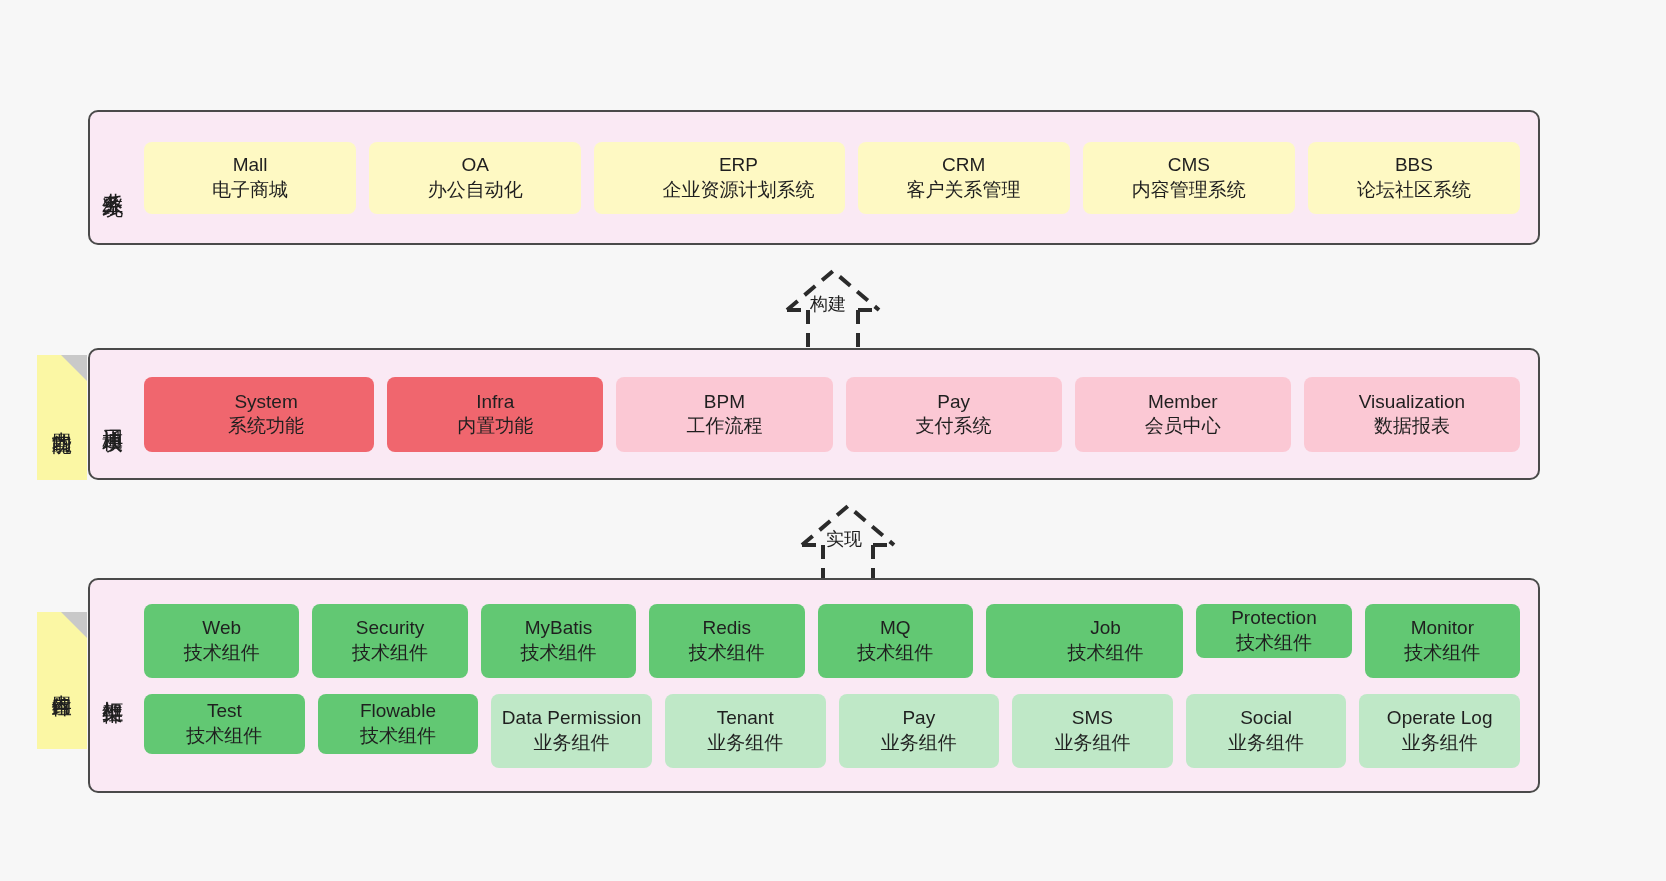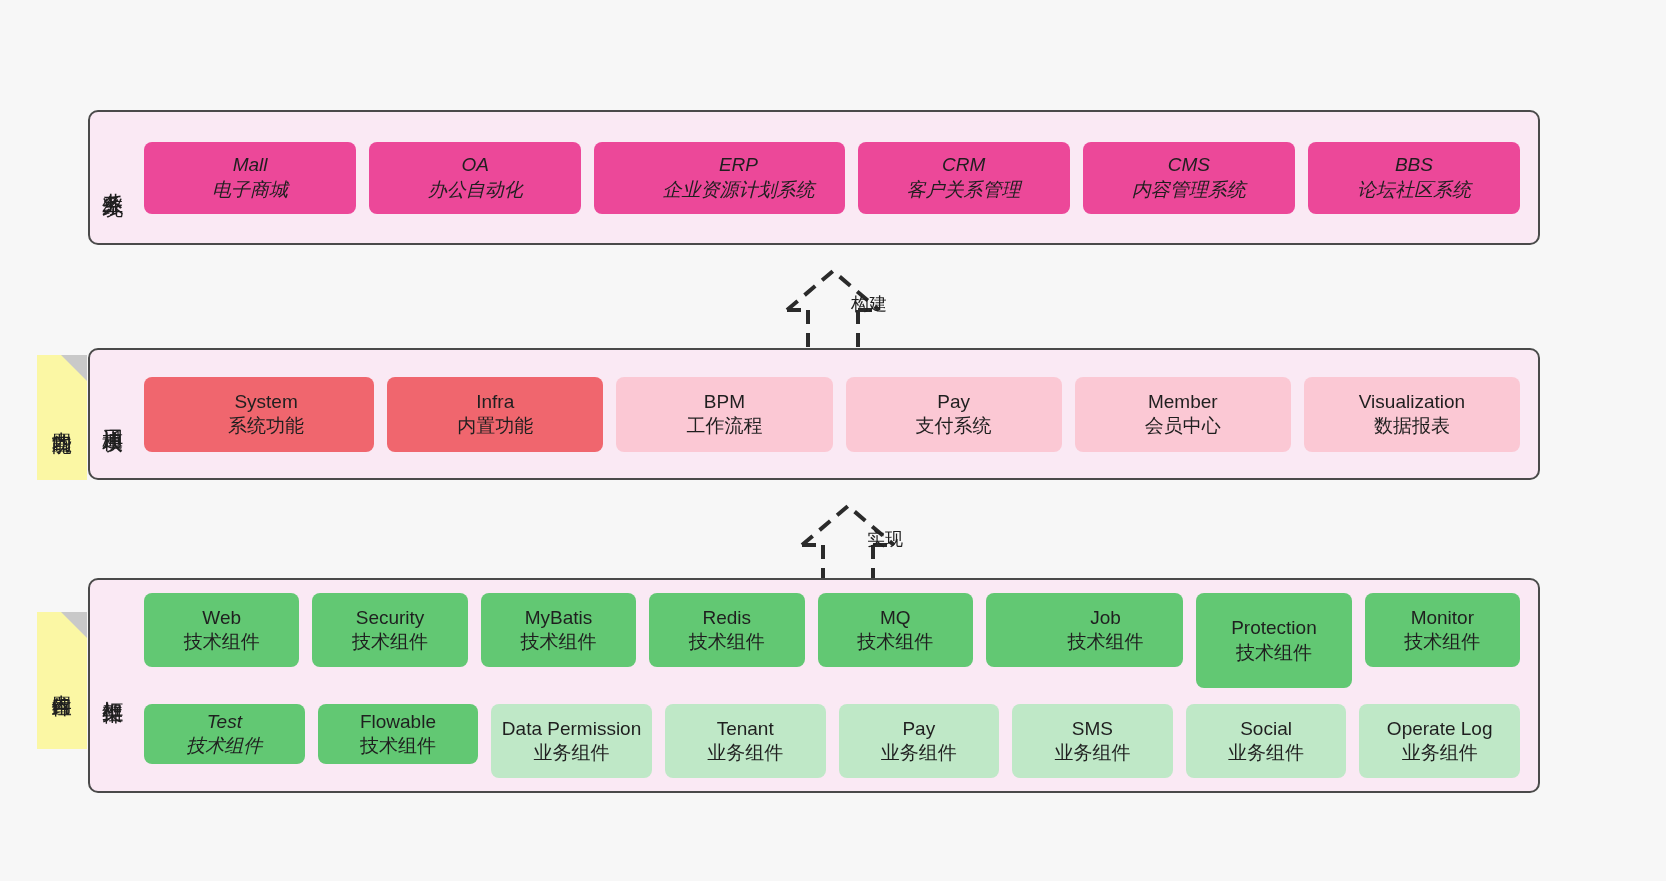--- a/index.html
+++ b/index.html
@@ -77,21 +77,21 @@
     font-size: 19px;
     line-height: 1.28;
     color: #1f1f1f;
     padding: 4px 6px;
     overflow: hidden;
   }
   .box .b-title { white-space: nowrap; }
   .box .b-sub   { white-space: nowrap; }
   .box.wrap .b-title { white-space: normal; }
 
-  .c-blue        { background: #ec4899; font-style: italic; }
+  .c-blue        { background: #fef9c3; }
   .c-red         { background: #f0666e; }
   .c-pink        { background: #fbc8d4; }
   .c-green       { background: #62c873; }
   .c-lightgreen  { background: #bfe8c7; }
 
   
   .note {
     position: absolute;
     box-sizing: border-box;
     background: #fbf7a4;
@@ -122,21 +122,20 @@
     position: absolute;
     pointer-events: none;
   }
   .arrow-label {
     position: absolute;
     font-size: 18px;
     color: #1f1f1f;
     background: transparent;
     white-space: nowrap;
     user-select: none;
-    margin-left: 41px;
   }
 </style>
 </head>
 <body>
 
 <div id="canvas">
 
   <div class="layer" id="layer-business" style="left:88px; top:110px; width:1452px; height:135px;">
     <div class="layer-title">业务系统</div>
     <div class="layer-body">
@@ -253,32 +252,32 @@
           <span class="b-sub">技术组件</span>
         </div>
         <div class="box c-green" style="height:74px;">
           <span class="b-title">MQ</span>
           <span class="b-sub">技术组件</span>
         </div>
         <div class="box c-green" style="height:74px;padding-left:48px;">
           <span class="b-title">Job</span>
           <span class="b-sub">技术组件</span>
         </div>
-        <div class="box c-green" style="height:95px;">
+        <div class="box c-green" style="height:54px;">
           <span class="b-title">Protection</span>
           <span class="b-sub">技术组件</span>
         </div>
         <div class="box c-green" style="height:74px;">
           <span class="b-title">Monitor</span>
           <span class="b-sub">技术组件</span>
         </div>
       </div>
 
       <div class="row">
-        <div class="box c-green" style="height:60px;font-style:italic;">
+        <div class="box c-green" style="height:60px;">
           <span class="b-title">Test</span>
           <span class="b-sub">技术组件</span>
         </div>
         <div class="box c-green" style="height:60px;">
           <span class="b-title">Flowable</span>
           <span class="b-sub">技术组件</span>
         </div>
         <div class="box c-lightgreen wrap" style="height:74px;">
           <span class="b-title">Data Permission</span>
           <span class="b-sub">业务组件</span>

